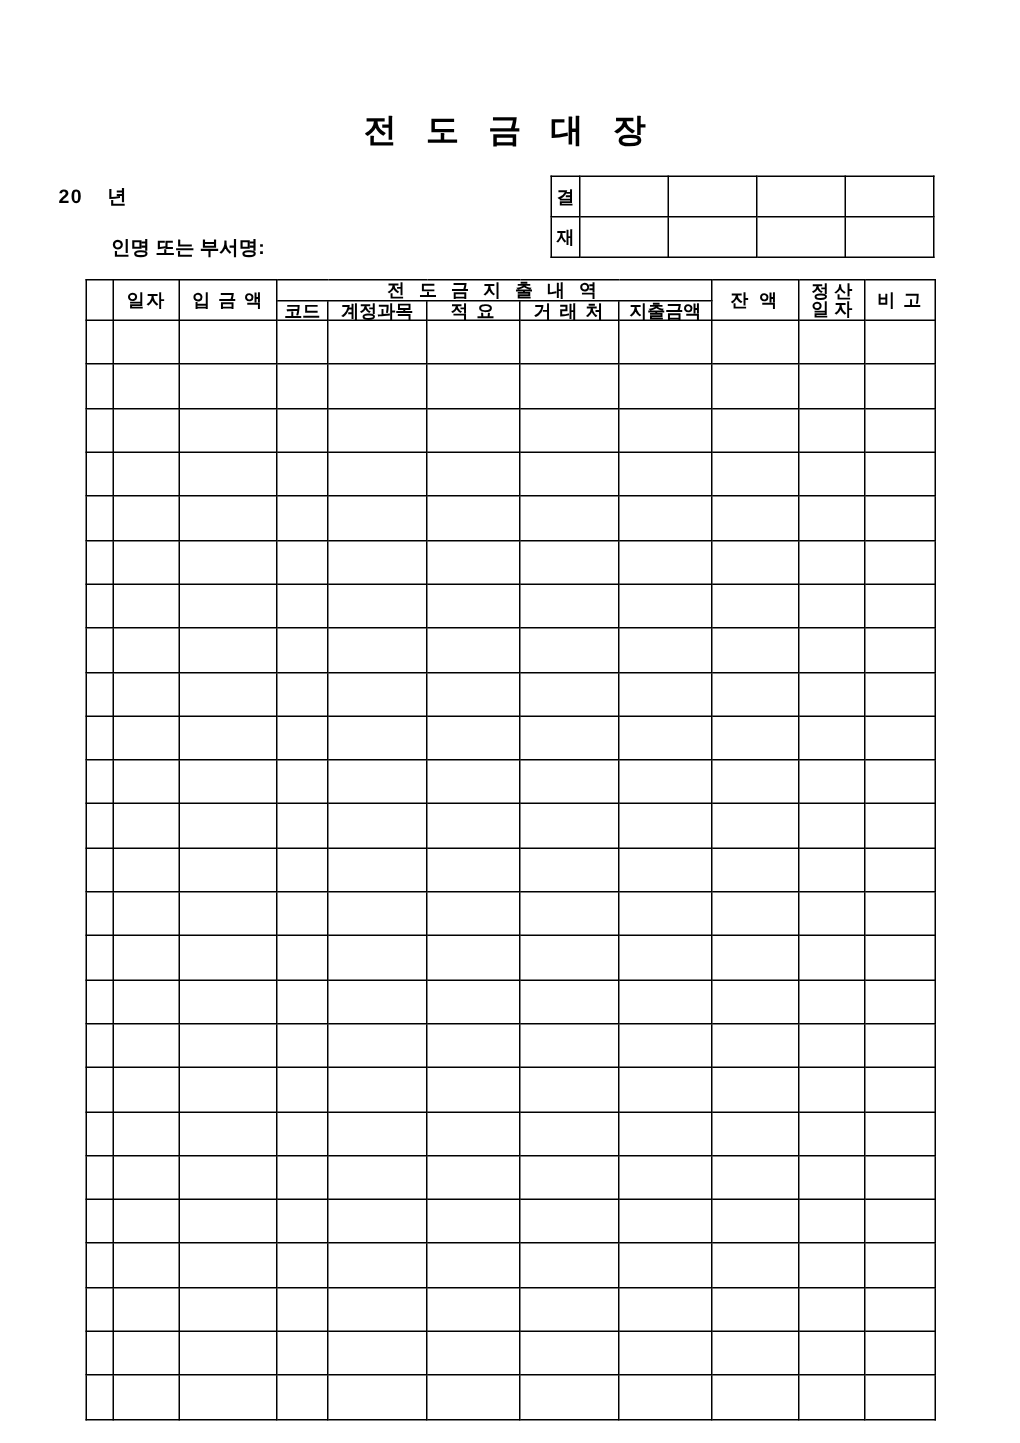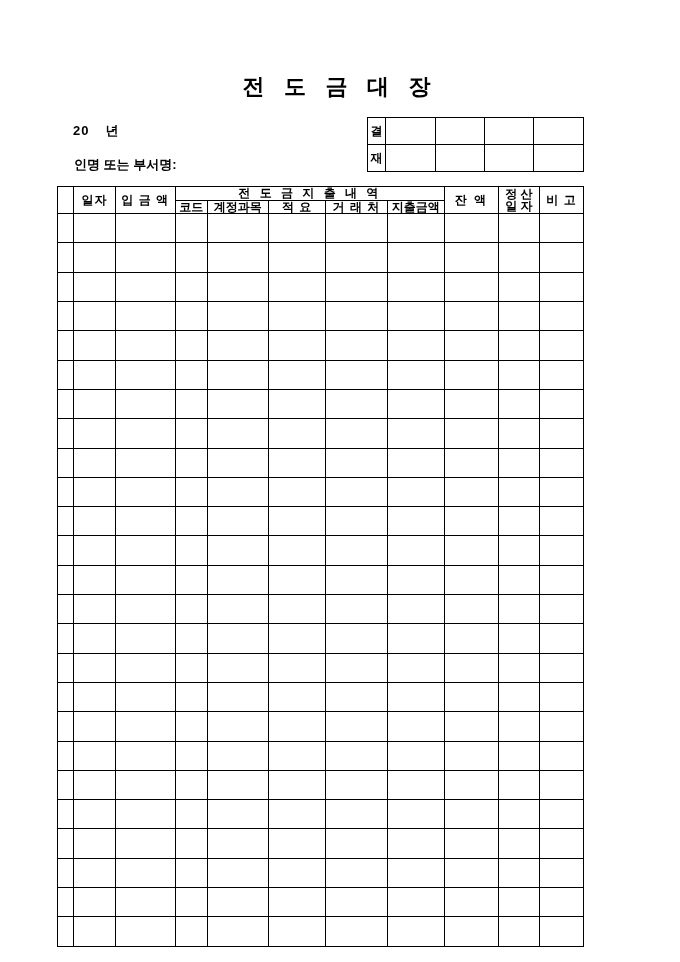--- a/index.html
+++ b/index.html
@@ -10,42 +10,42 @@
   body {
     width: 680px;
     height: 962px;
     font-family: "Liberation Sans", sans-serif;
     color: #000000;
     position: relative;
     overflow: hidden;
   }
   .page {
     position: relative;
-    width: 584px;
+    width: 680px;
     height: 962px;
     box-sizing: border-box;
   }
 
   
   .doc-title {
     position: absolute;
     left: 0;
     top: 72px;
     width: 680px;
     text-align: center;
     font-size: 22px;
     font-weight: bold;
     letter-spacing: 7px;
     font-family: "Liberation Serif", serif;
   }
 
   
   .year-line {
     position: absolute;
-    left: 73px;
+    left: 39px;
     top: 122px;
     font-size: 13px;
     font-weight: bold;
     letter-spacing: 1px;
   }
   .year-line .yr-label {
     margin-left: 16px;
   }
   .name-line {
     position: absolute;

